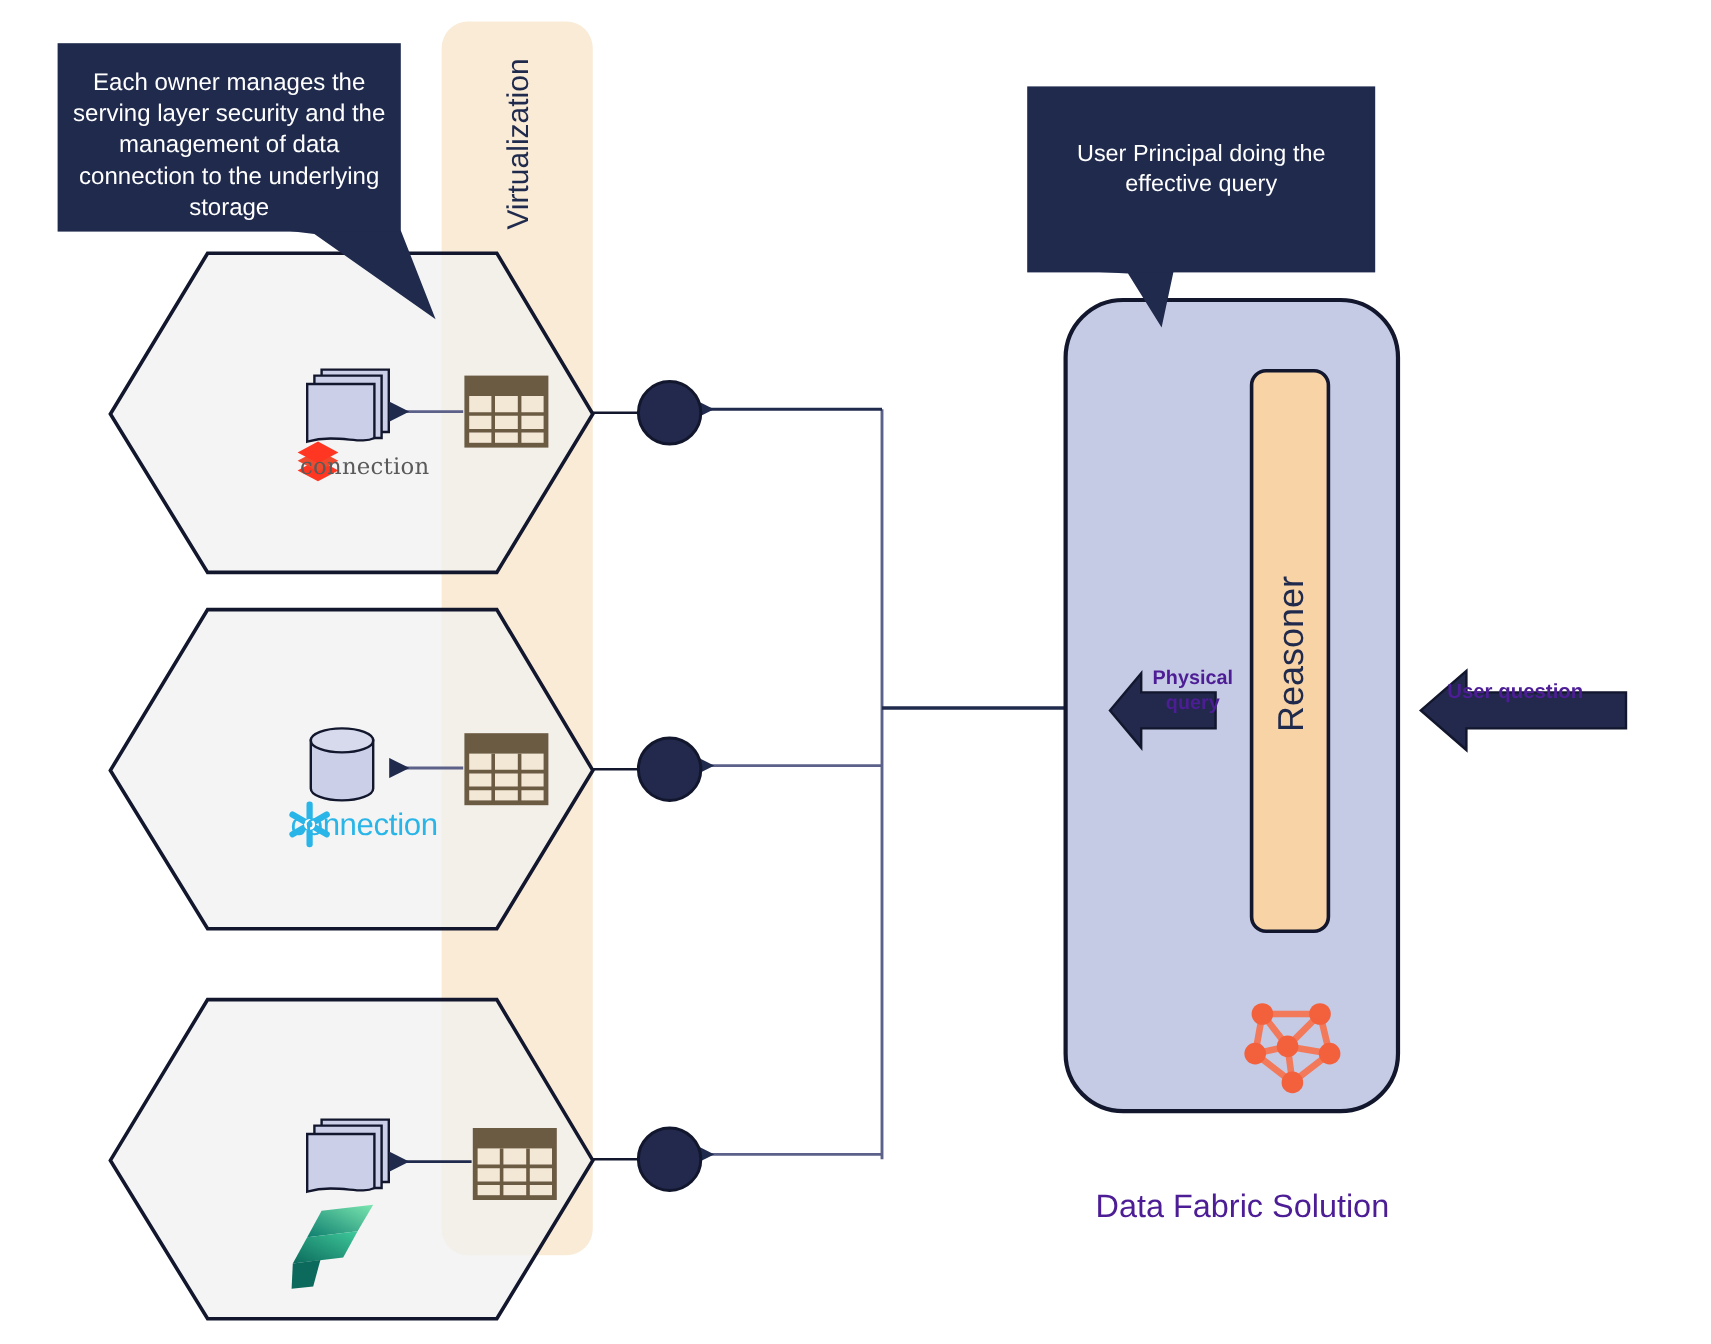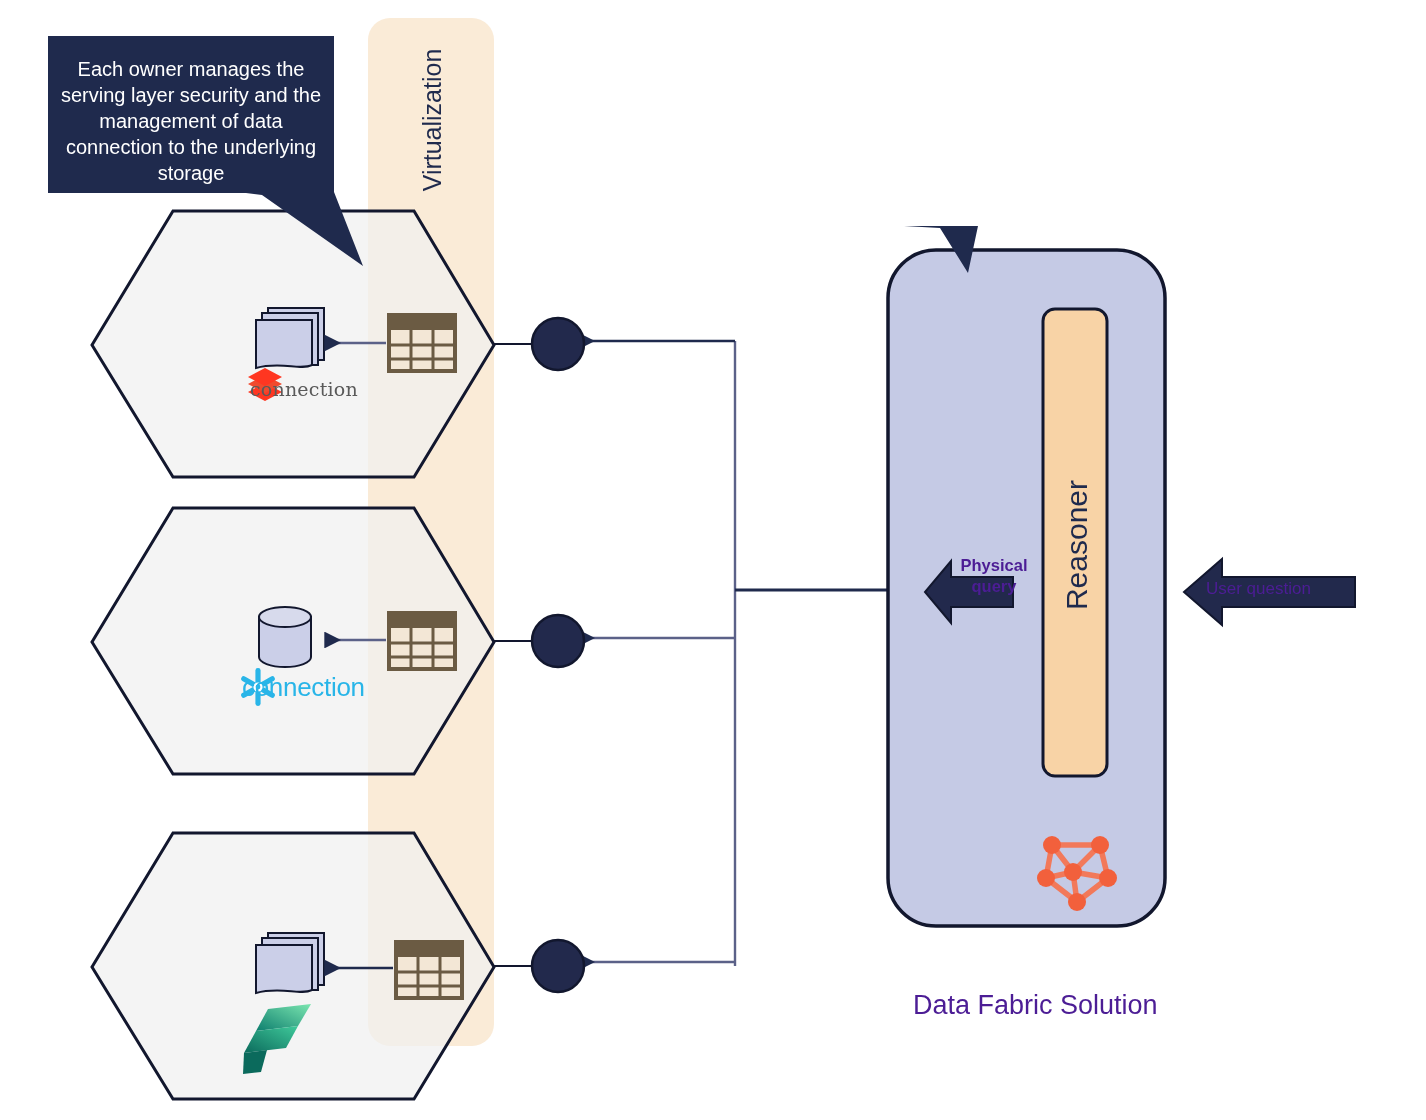--- a/index.html
+++ b/index.html
@@ -52,21 +52,21 @@
   }
 
   
   .lbl{position:absolute;color:#4c1d95;white-space:nowrap;margin-top:44px;}
   #physical-query-label{
     left:948px;top:511px;width:92px;
     font-size:16.5px;font-weight:bold;line-height:1.25;
     text-align:center;white-space:normal;
   }
   #user-question-label{
-    left:1206px;top:535px;font-size:17px;font-weight:normal;
+    left:1206px;top:523px;font-size:17px;font-weight:bold;
   }
   #data-fabric-label{
     left:913px;top:946px;font-size:27px;text-align:right;
   }
 
   
   .logo{position:absolute;display:flex;align-items:center;}
   #databricks-logo{left:245px;top:378px;}
   #databricks-logo .wordmark{
     font-family:"DejaVu Serif", serif;
@@ -261,20 +261,21 @@
 
     <g>
       <path d="M268,1009 l43,-5 l-13,22 l-42,5 z" fill="url(#fabricGradA)"></path>
       <path d="M256,1031 l42,-5 l-12,22 l-42,5 z" fill="url(#fabricGradB)"></path>
       <path d="M244,1053 l23,-3 l-6,22 l-18,2 z" fill="#0B6A5C"></path>
     </g>
   </svg>
 
   <div class="callout" id="callout-owner">Each owner manages the serving layer security and the management of data connection to the underlying storage</div>
 
+  <div class="callout" id="callout-user">User Principal doing the effective query</div>
 
   <div class="vert-label" id="virtualization-label">Virtualization</div>
 
   <div class="vert-label" id="reasoner-label">Reasoner</div>
 
   <div class="lbl" id="physical-query-label">Physical query</div>
 
   <div class="lbl" id="user-question-label">User question</div>
 
   <div class="lbl" id="data-fabric-label">Data Fabric Solution</div>

